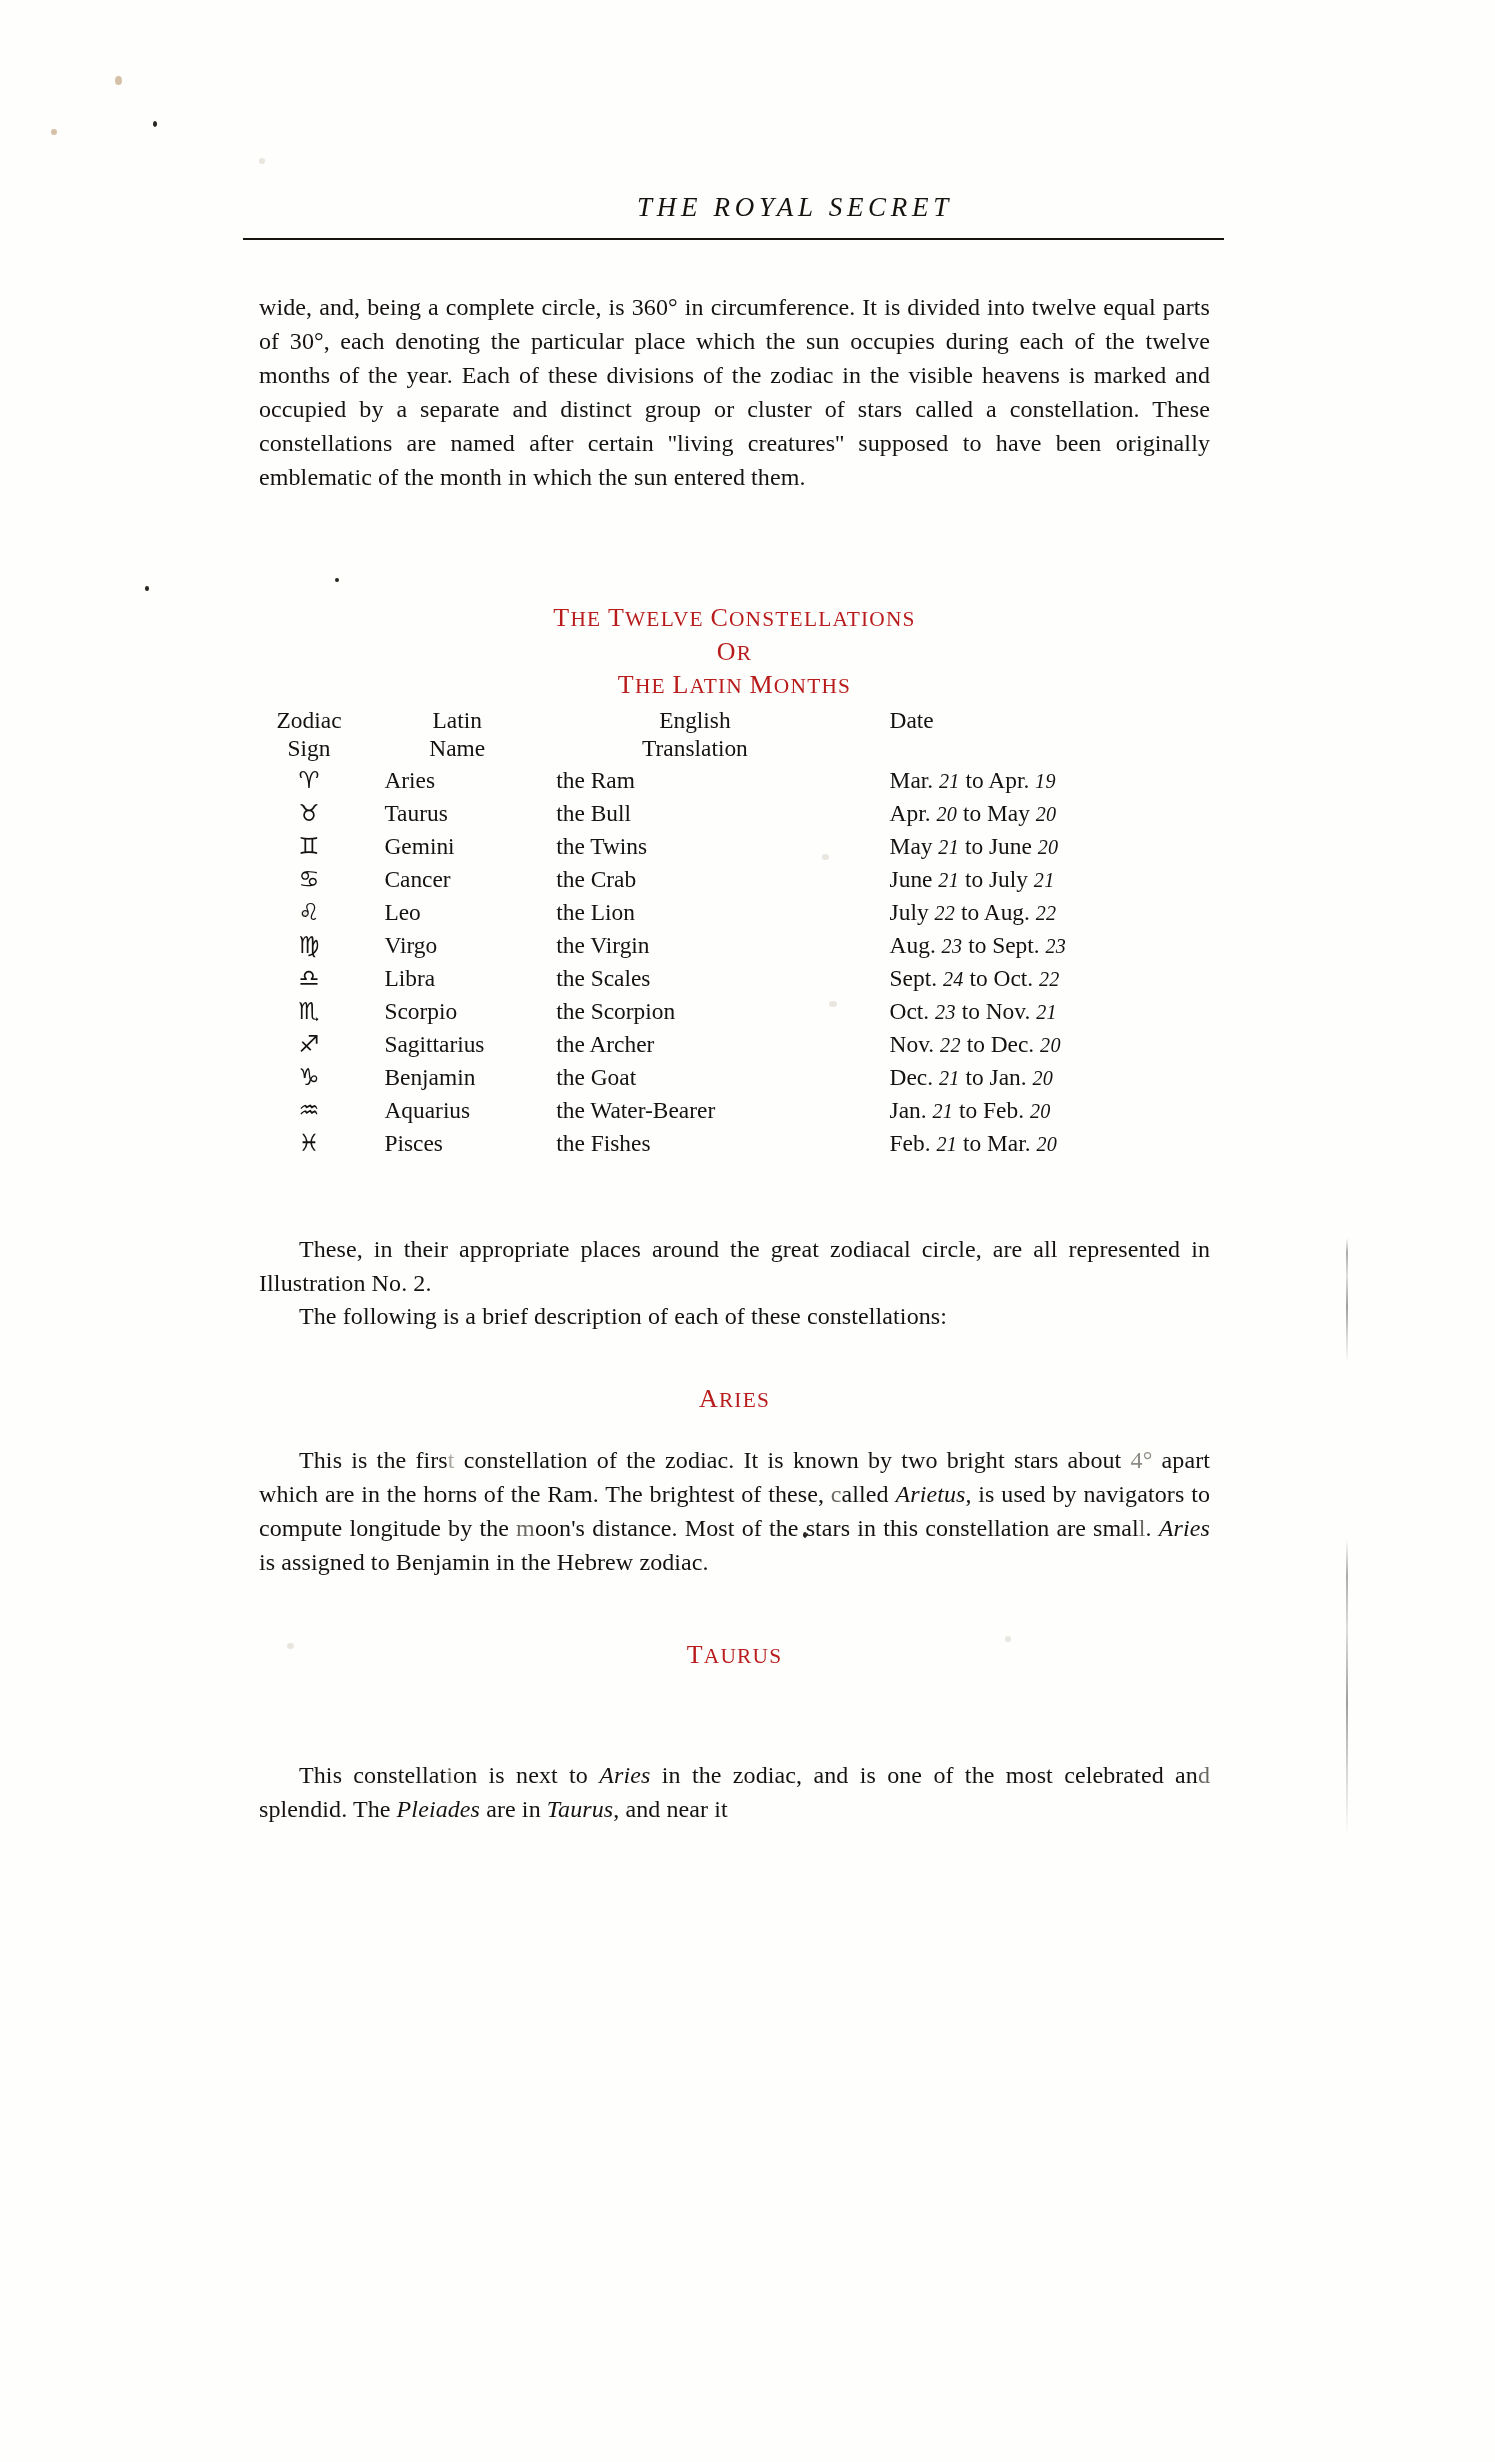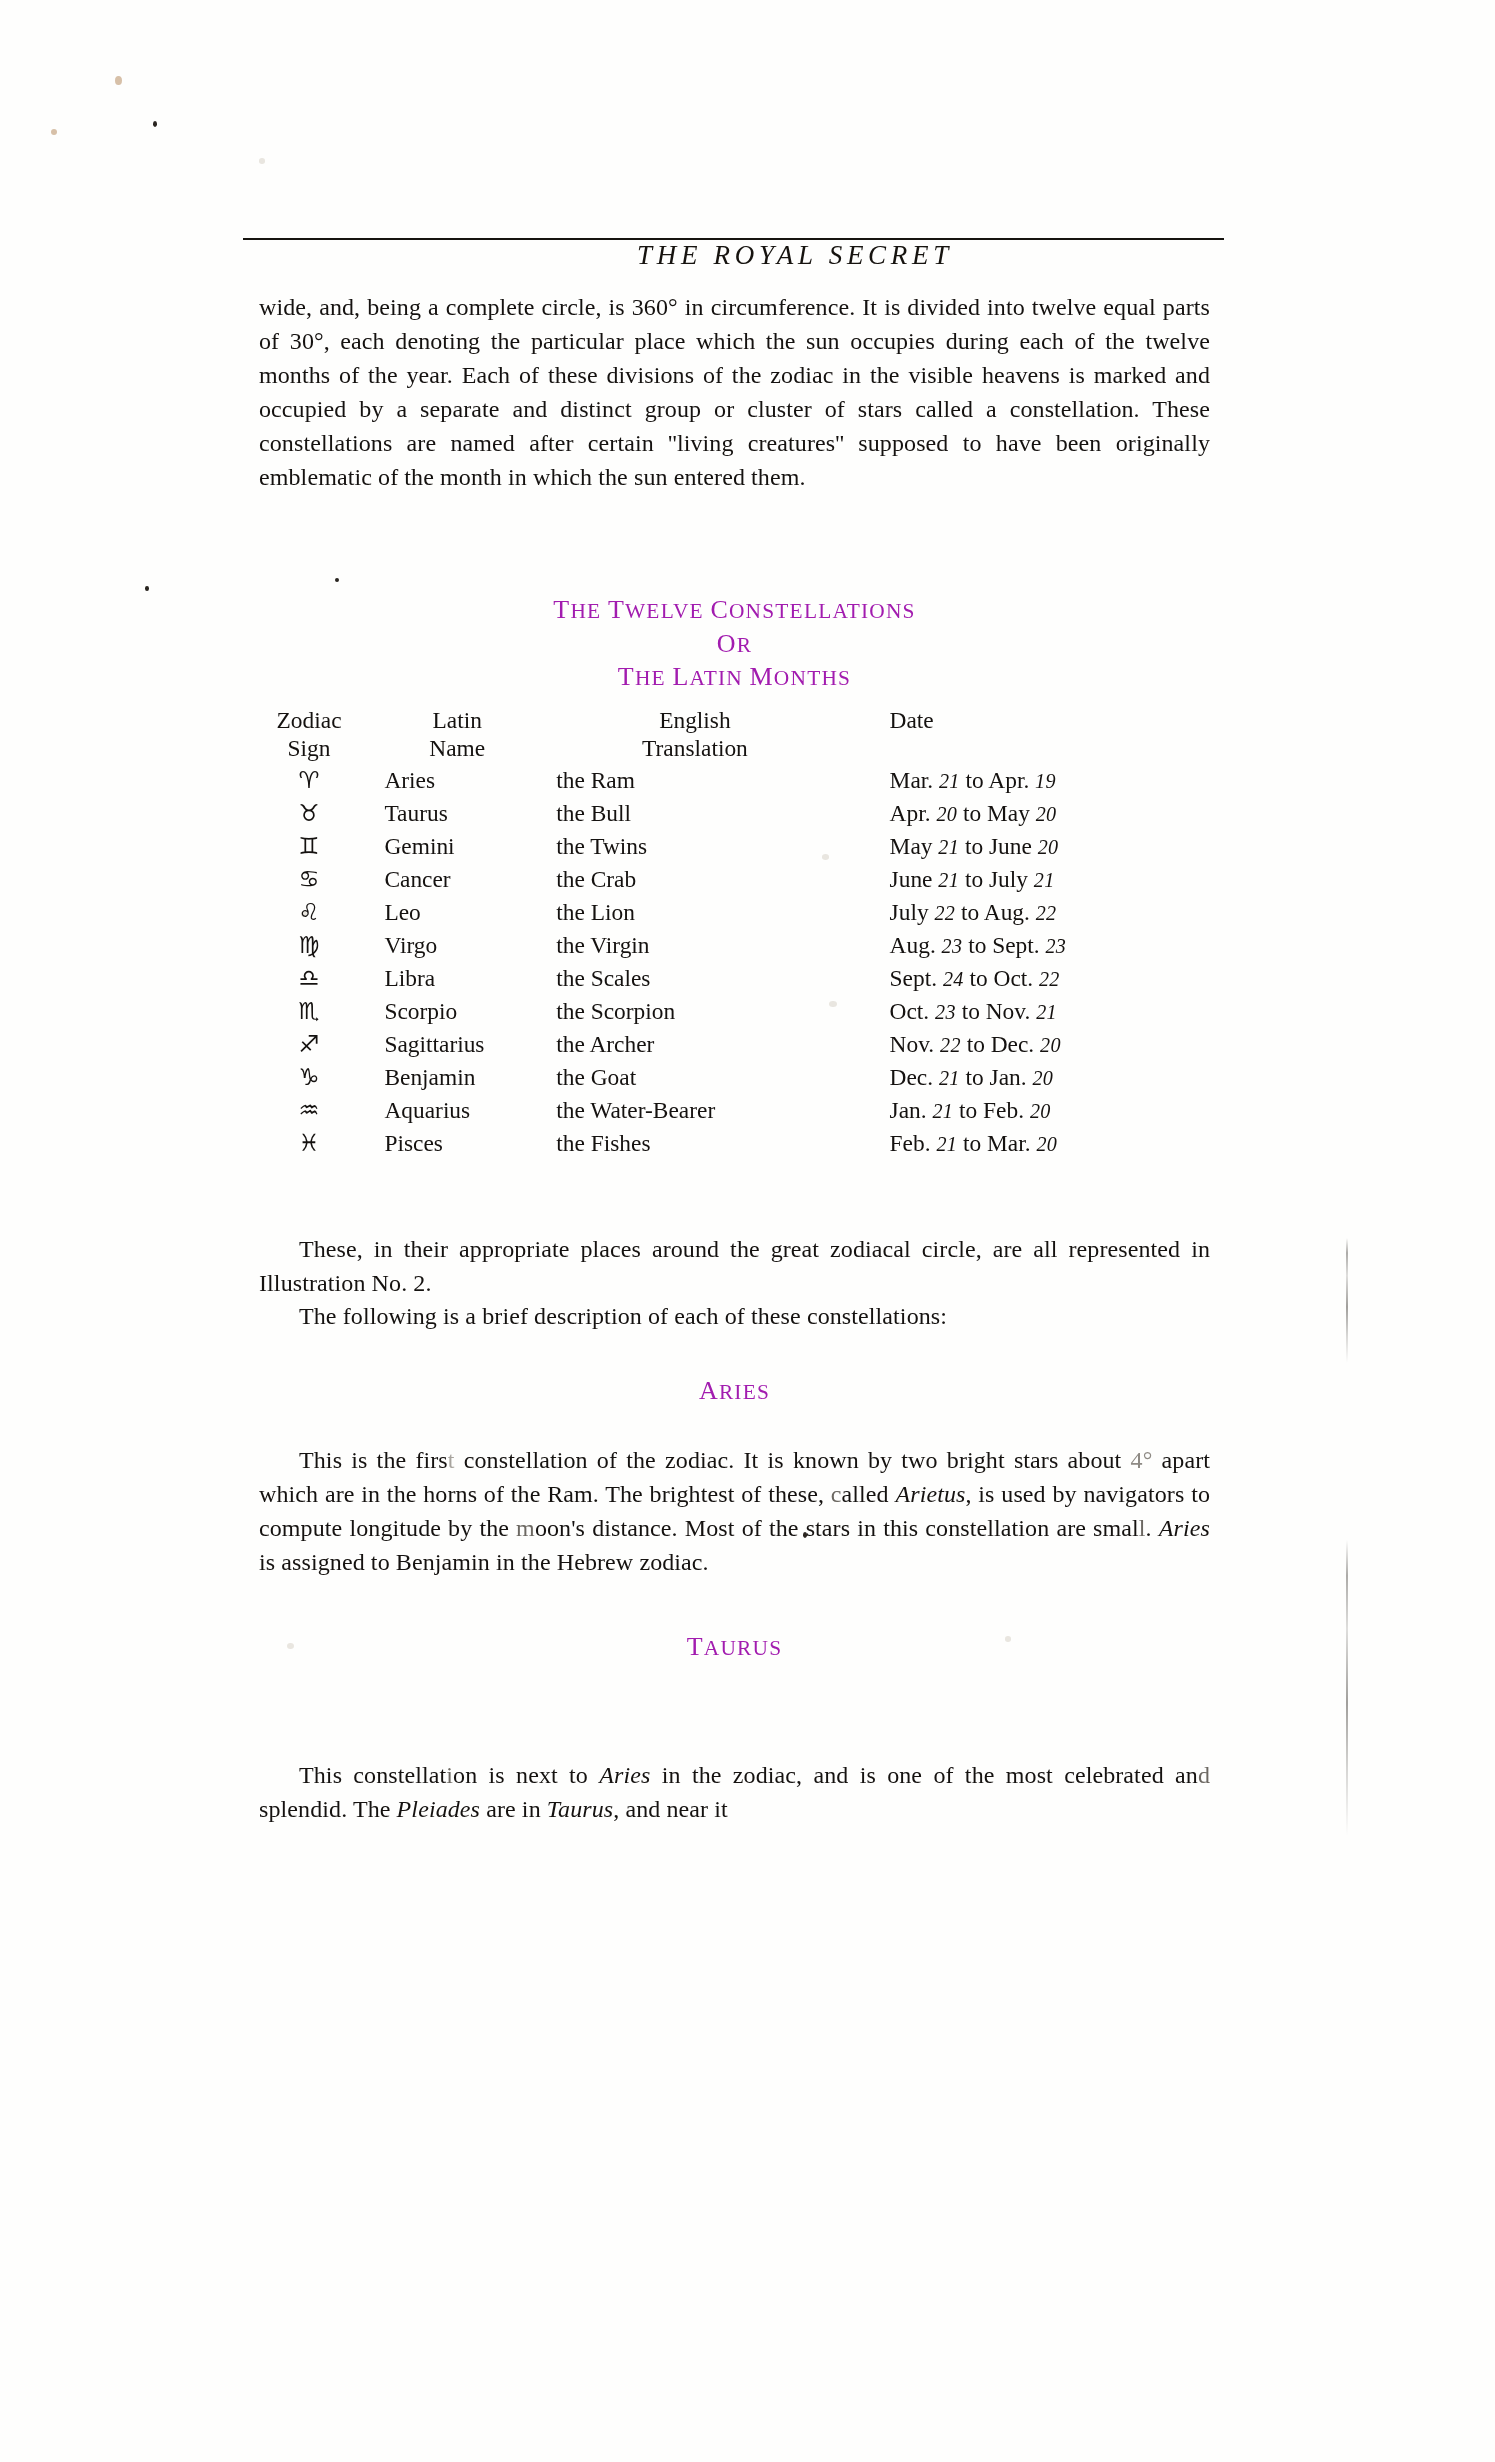--- a/index.html
+++ b/index.html
@@ -43,21 +43,20 @@
         rgba(60,56,50,0.00) 100%);
   }
 
   
   .running-head {
     position: absolute;
     left: 243px;
     right: 265px;
     top: 192px;
     text-align: center;
-    margin-top: 48px;
   }
   .running-head .rh-text {
     display: inline-block;
     font-style: italic;
     font-size: 27px;
     letter-spacing: 4.7px;
     color: #16130f;
     padding-left: 117px;
   }
   .rule {
@@ -88,26 +87,26 @@
   p.para.indent { text-indent: 40px; }
   p.para .ital { font-style: italic; }
 
   
   .faded    { color: #8e8a84; }
   .faded-2  { color: #6c6862; }
   .faint-t  { color: #a8a49e; }
 
   
   .sc-head {
-    margin: 8px;
+    margin: 16px;
     text-align: center;
     font-size: 21.4px;
     font-weight: normal;
     letter-spacing: 1.2px;
-    color: #a21caf;
+    color: #b91c1c;
   }
   .sc-head .cap {
     font-size: 26px;
   }
 
   
   #zodiac-table {
     position: absolute;
     left: 243px;
     width: 983px;

